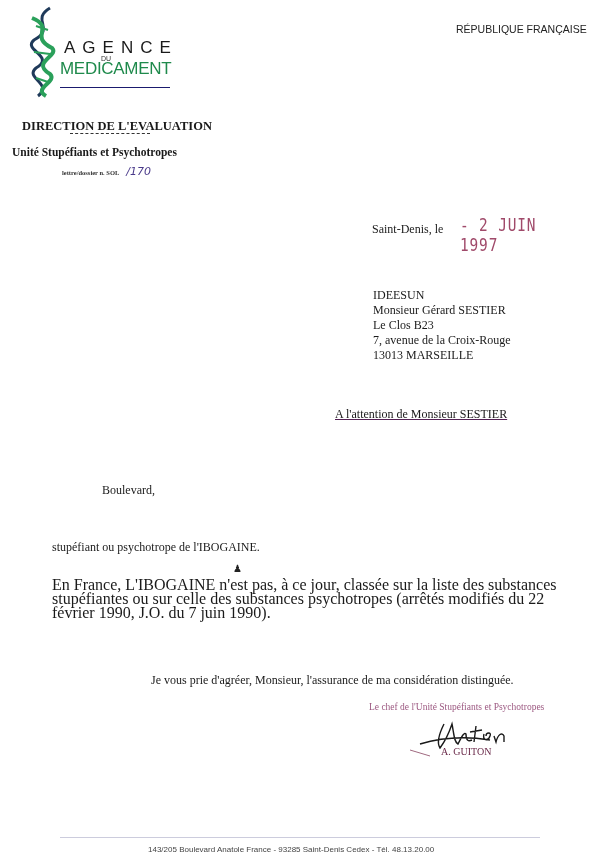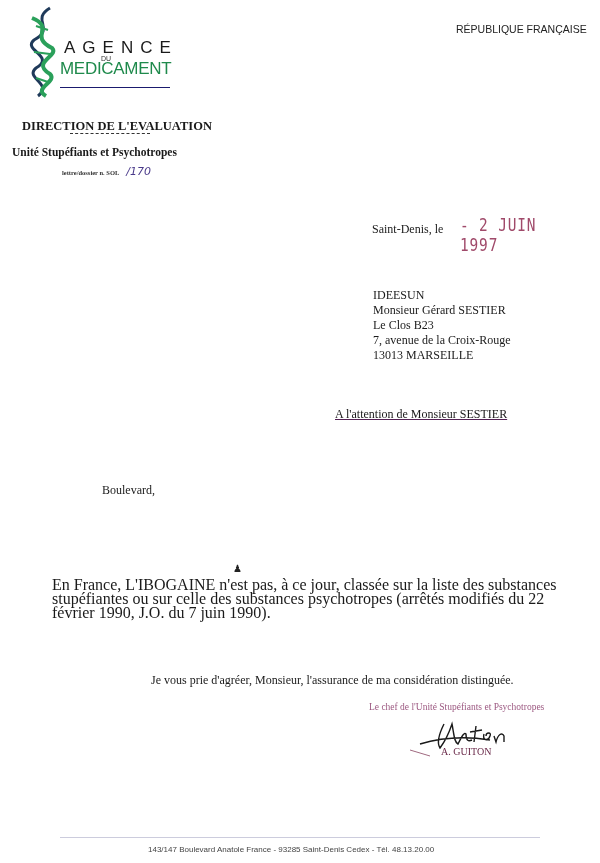--- a/index.html
+++ b/index.html
@@ -141,28 +141,29 @@
   <div>Le Clos B23</div>
   <div>7, avenue de la Croix-Rouge</div>
   <div>13013 MARSEILLE</div>
 </div>
 
 <div class="abs attention">A l'attention de Monsieur SESTIER</div>
 
 <div class="abs salutation">Boulevard,</div>
 
 <div class="abs para1">
+  <div>stupéfiant ou psychotrope de l'IBOGAINE.</div>
 </div>
 <div class="abs mark">♟</div>
 
 <div class="abs para2">En France, L'IBOGAINE n'est pas, à ce jour, classée sur la liste des substances stupéfiantes ou sur celle des substances psychotropes (arrêtés modifiés du 22 février 1990, J.O. du 7 juin 1990).</div>
 
 <div class="abs closing">Je vous prie d'agréer, Monsieur, l'assurance de ma considération distinguée.</div>
 
 <div class="abs sig-title">Le chef de l'Unité Stupéfiants et Psychotropes</div>
 <svg class="abs signature" viewBox="0 0 120 45">
   <path d="M10 32 C 30 26, 55 24, 80 28 M34 12 C 30 20, 26 30, 30 36 C 36 28, 40 18, 42 12 C 44 22, 44 30, 48 32 C 52 24, 54 20, 56 22 C 56 28, 58 30, 62 28 M66 14 L64 30 M60 20 L72 18 M74 22 C 72 28, 78 30, 80 24 C 82 20, 76 20, 76 24 M84 24 L86 30 C 88 22, 92 20, 94 24 L94 30" fill="none" stroke="#1a1a1a" stroke-width="1.4"></path>
   <path d="M0 38 L 20 44" stroke="#a06a80" stroke-width="1"></path>
 </svg>
 <div class="abs sig-name">A. GUITON</div>
 
 <div class="abs footer-line"></div>
-<div class="abs footer">143/147 Boulevard Anatole France - 93285 Saint-Denis Cedex - Tél. 48.13.20.00</div>
+<div class="abs footer">143/205 Boulevard Anatole France - 93285 Saint-Denis Cedex - Tél. 48.13.20.00</div>
 
 </body></html>

